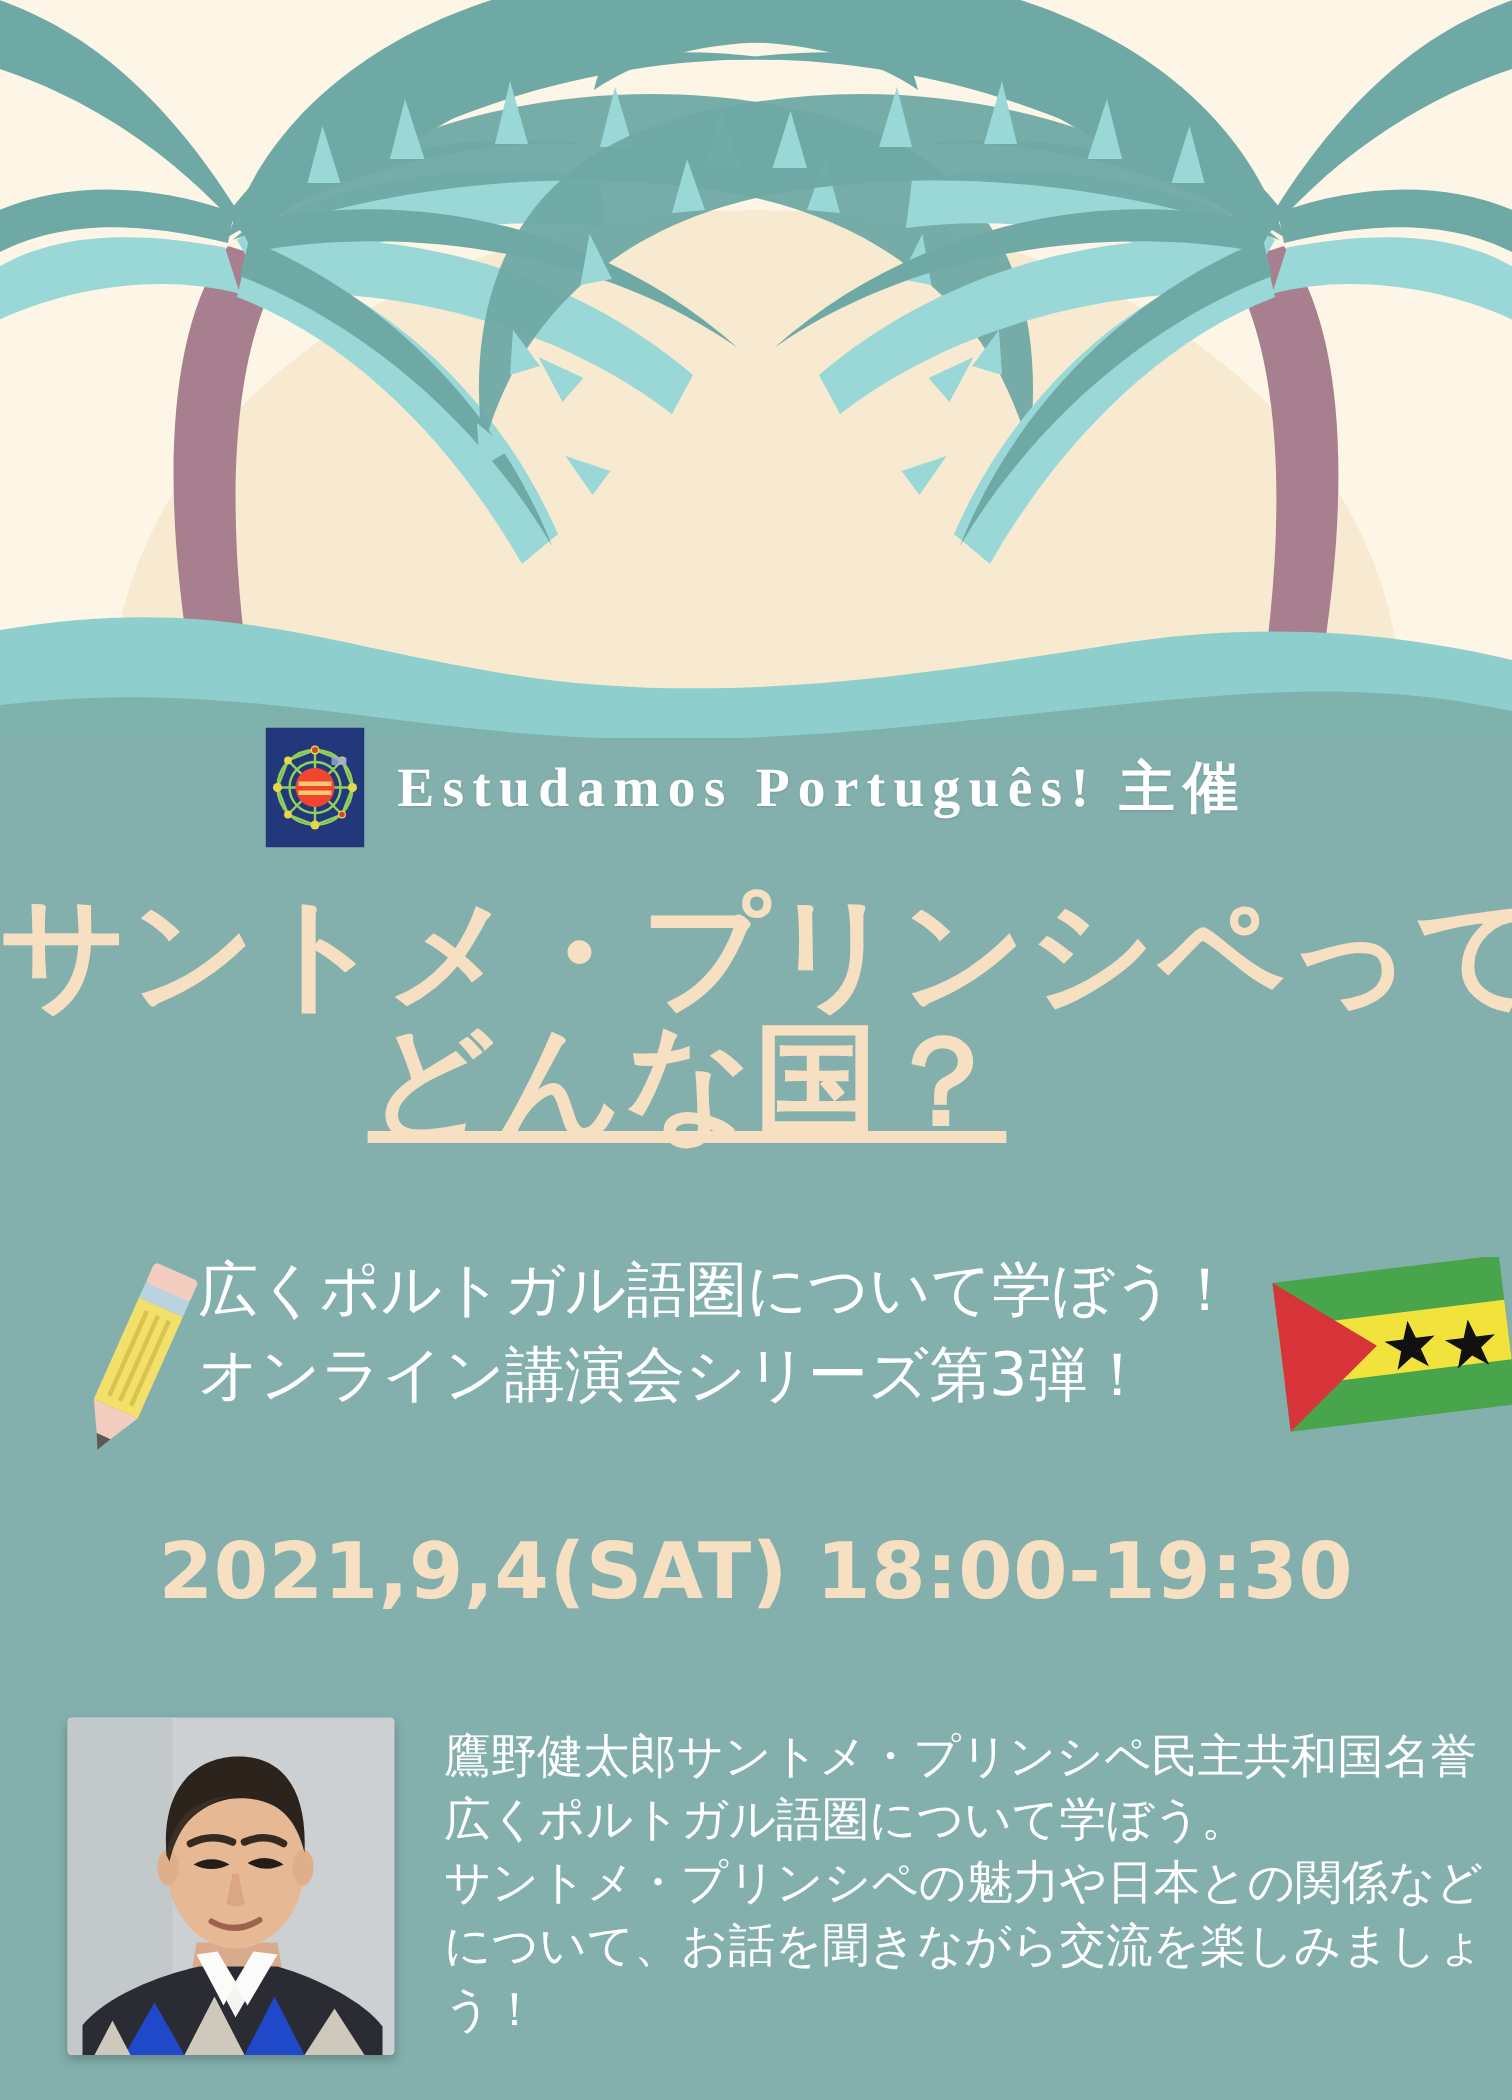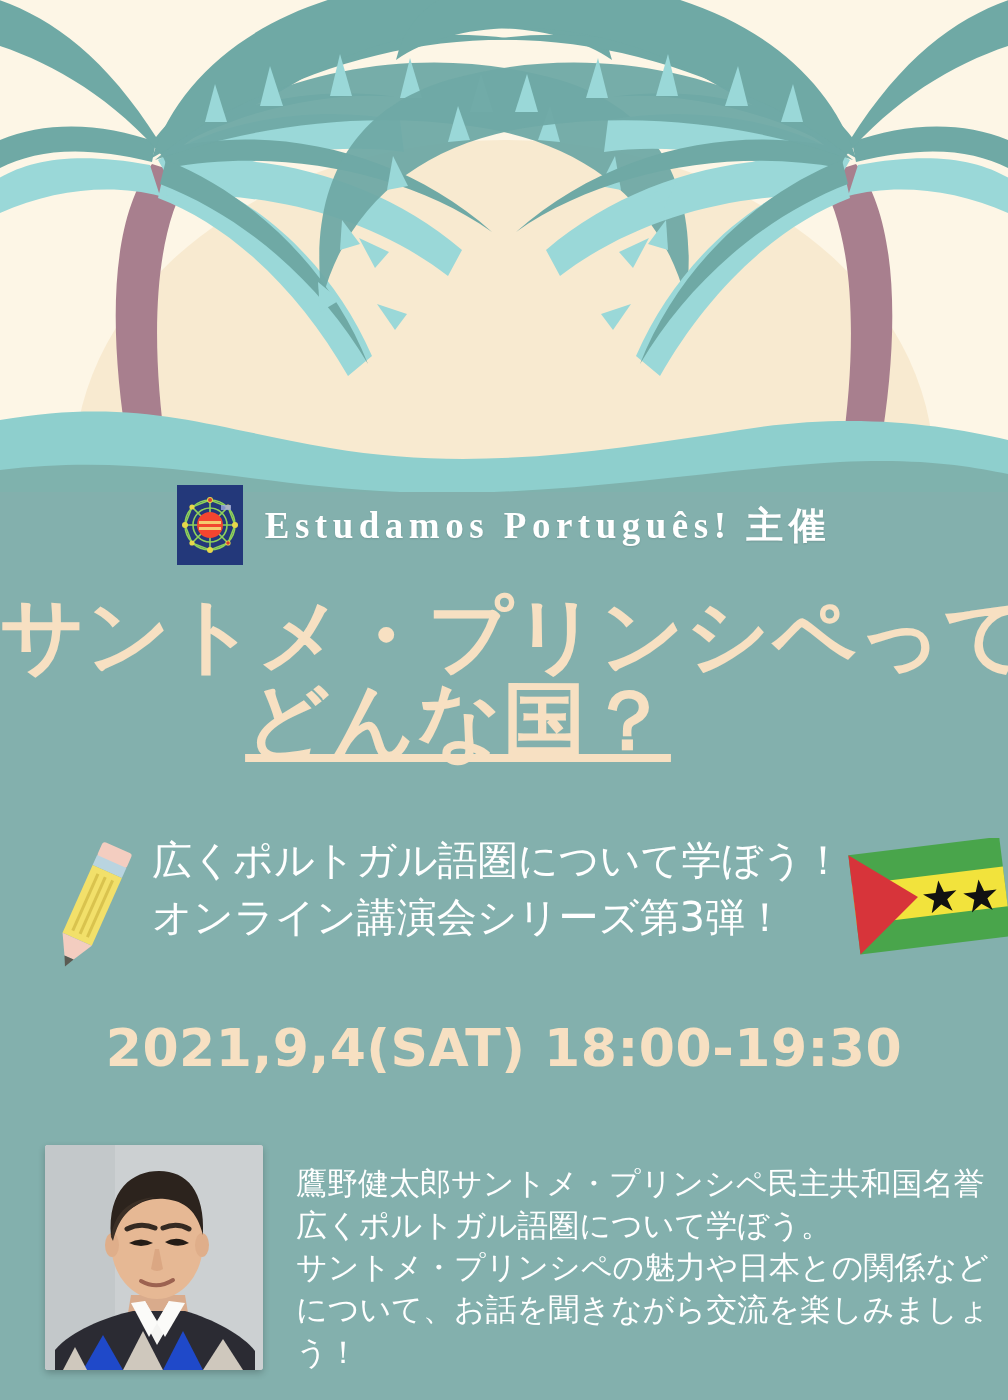--- a/index.html
+++ b/index.html
@@ -83,21 +83,20 @@
   .sub-text {
     position:absolute;
     left:132px; top:4px;
     width:740px;
     text-align:left;
     color:#ffffff;
     font-size:40px;
     line-height:1.42;
     letter-spacing:0px;
     white-space:nowrap;
-    margin-left:20px;
   }
   .sub-text span { display:block; }
 
   .pencil {
     position:absolute;
     left:42px; top:832px;
     width:110px; height:140px;
     z-index:7;
   }
   .flagwrap {
@@ -141,21 +140,20 @@
   .portrait svg { display:block; }
 
   .desc {
     position:absolute;
     left:296px; top:10px;
     width:700px;
     color:#ffffff;
     font-size:31px;
     line-height:1.36;
     letter-spacing:0px;
-    margin-top:12px;
   }
   .desc span { display:block; white-space:nowrap; }
 </style>
 </head>
 <body>
 
 <div id="poster">
 
   <div class="scene">
     <svg width="1008" height="500" viewBox="0 0 1008 500" xmlns="http://www.w3.org/2000/svg">

